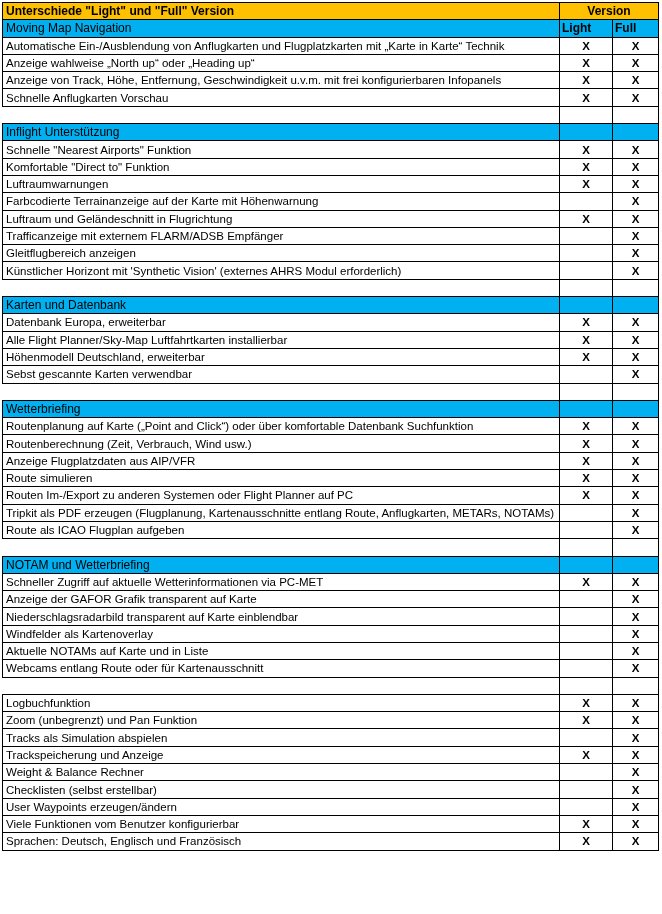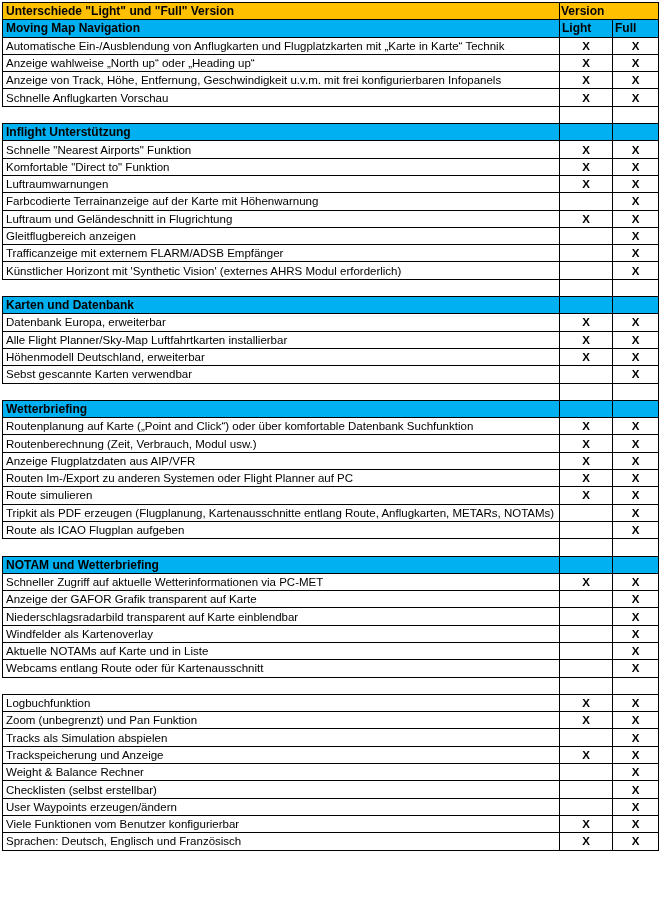--- a/index.html
+++ b/index.html
@@ -36,26 +36,26 @@
   }
   td.main-title{
     background:var(--header-bg);
     font-weight:bold;
     font-size:12px;
   }
   td.version-head{
     background:var(--header-bg);
     font-weight:bold;
     font-size:12px;
-    text-align:left;
+    text-align:center;
     padding:0 1px;
   }
   td.section-title{
     background:var(--section-bg);
-    font-weight:bold;
+    font-weight:normal;
     font-size:12px;
   }
   td.section-cell{
     background:var(--section-bg);
     font-weight:bold;
     font-size:12px;
     padding:0 2px;
   }
   td.check-cell{
     text-align:center;
@@ -134,30 +134,30 @@
         <td>Farbcodierte Terrainanzeige auf der Karte mit Höhenwarnung</td>
         <td class="check-cell"></td>
         <td class="check-cell">X</td>
       </tr>
       <tr>
         <td>Luftraum und Geländeschnitt in Flugrichtung</td>
         <td class="check-cell">X</td>
         <td class="check-cell">X</td>
       </tr>
       <tr>
+        <td>Trafficanzeige mit externem FLARM/ADSB Empfänger</td>
+        <td class="check-cell"></td>
+        <td class="check-cell">X</td>
+      </tr>
+      <tr>
         <td>Gleitflugbereich anzeigen</td>
         <td class="check-cell"></td>
         <td class="check-cell">X</td>
       </tr>
       <tr>
-        <td>Trafficanzeige mit externem FLARM/ADSB Empfänger</td>
-        <td class="check-cell"></td>
-        <td class="check-cell">X</td>
-      </tr>
-      <tr>
         <td>Künstlicher Horizont mit 'Synthetic Vision' (externes AHRS Modul erforderlich)</td>
         <td class="check-cell"></td>
         <td class="check-cell">X</td>
       </tr>
       <tr class="separator-row">
         <td class="sep-first"></td>
         <td class="sep-check"></td>
         <td class="sep-check"></td>
       </tr>
       <tr>
@@ -194,36 +194,36 @@
         <td class="section-title">Wetterbriefing</td>
         <td class="section-cell"></td>
         <td class="section-cell"></td>
       </tr>
       <tr>
         <td>Routenplanung auf Karte („Point and Click“) oder über komfortable Datenbank Suchfunktion</td>
         <td class="check-cell">X</td>
         <td class="check-cell">X</td>
       </tr>
       <tr>
-        <td>Routenberechnung (Zeit, Verbrauch, Modul usw.)</td>
+        <td>Routenberechnung (Zeit, Verbrauch, Wind usw.)</td>
         <td class="check-cell">X</td>
         <td class="check-cell">X</td>
       </tr>
       <tr>
         <td>Anzeige Flugplatzdaten aus AIP/VFR</td>
         <td class="check-cell">X</td>
         <td class="check-cell">X</td>
       </tr>
       <tr>
+        <td>Route simulieren</td>
+        <td class="check-cell">X</td>
+        <td class="check-cell">X</td>
+      </tr>
+      <tr>
         <td>Routen Im-/Export zu anderen Systemen oder Flight Planner auf PC</td>
-        <td class="check-cell">X</td>
-        <td class="check-cell">X</td>
-      </tr>
-      <tr>
-        <td>Route simulieren</td>
         <td class="check-cell">X</td>
         <td class="check-cell">X</td>
       </tr>
       <tr>
         <td>Tripkit als PDF erzeugen (Flugplanung, Kartenausschnitte entlang Route, Anflugkarten, METARs, NOTAMs)</td>
         <td class="check-cell"></td>
         <td class="check-cell">X</td>
       </tr>
       <tr>
         <td>Route als ICAO Flugplan aufgeben</td>

